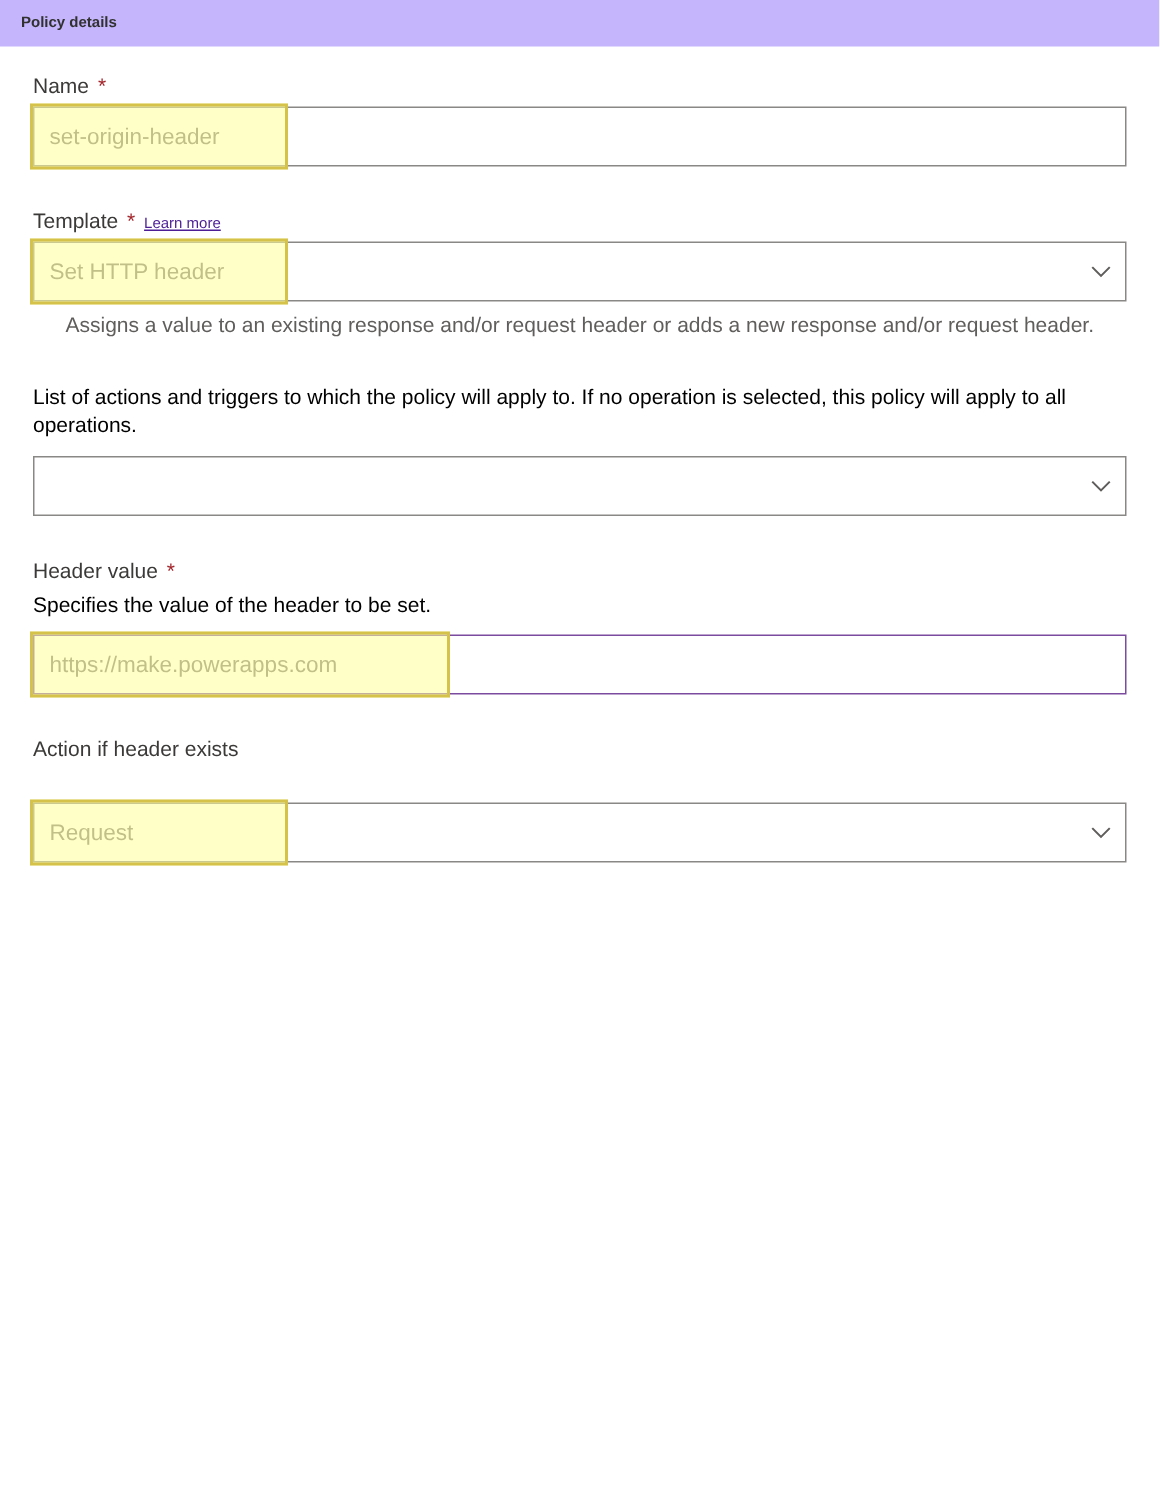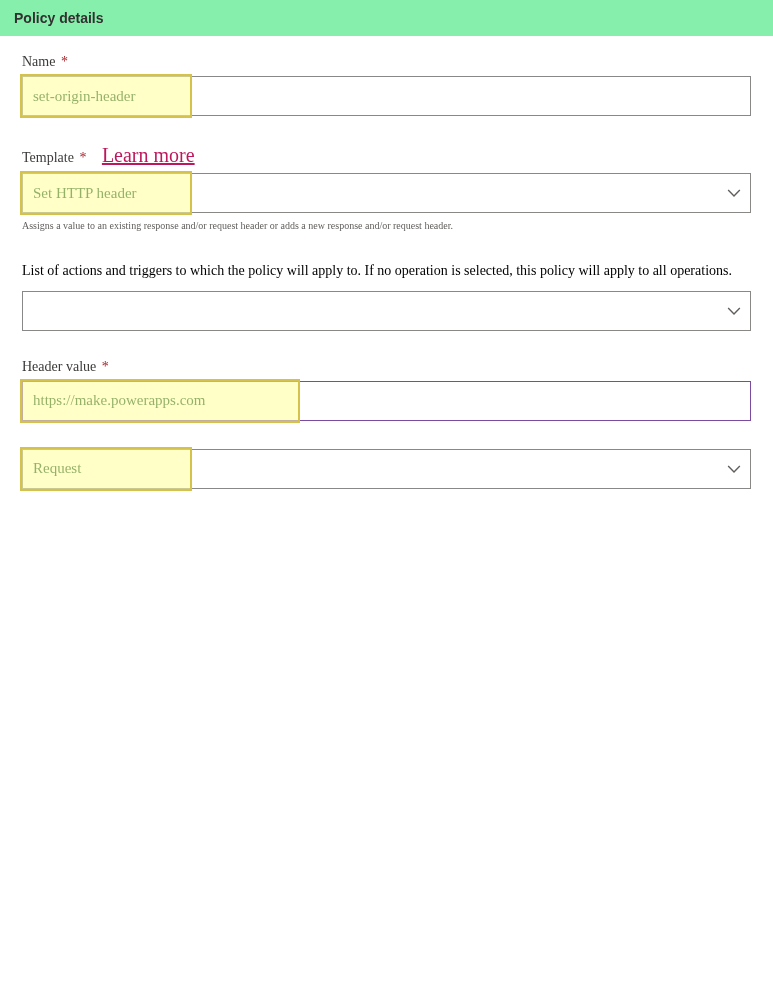--- a/index.html
+++ b/index.html
@@ -4,74 +4,74 @@
 <style>
   * { box-sizing: border-box; }
   body {
     margin: 0;
     font-family: "Segoe UI", Arial, sans-serif;
     background: #ffffff;
     color: #323130;
     width: 773px;
   }
   .header-bar {
-    background: #86efac;
+    background: #c4b5fd;
     padding: 10px 14px;
     font-weight: 600;
-    font-size: 14px;
+    font-size: 10px;
     color: #323130;
   }
   .form-body {
     padding: 18px 22px 30px 22px;
-    font-family: Liberation Serif, serif;
   }
   .field-block {
     margin-bottom: 28px;
   }
   .field-label {
     font-size: 14px;
     color: #3b3a39;
     margin-bottom: 6px;
   }
   .field-label .req {
     color: #a4262c;
     margin-left: 2px;
   }
   .learn-more {
-    color: #be185d;
+    color: #4c1d95;
     text-decoration: underline;
-    margin-left: 12px;
-    font-size: 20px;
+    margin-left: 2px;
+    font-size: 10px;
     cursor: pointer;
   }
   .field-desc {
     font-size: 14px;
     color: #000000;
     margin-top: 4px;
     margin-bottom: 10px;
     line-height: 1.4;
   }
   .help-below {
-    font-size: 10px;
+    font-size: 14px;
     color: #605e5c;
     margin-top: 6px;
     line-height: 1.4;
+    text-align: center;
   }
   .input-row {
     position: relative;
     display: flex;
     align-items: stretch;
   }
   .text-input, .combo-input {
     width: 100%;
     border: 1px solid #8a8886;
     padding: 8px 10px;
     font-size: 15px;
     font-family: inherit;
-    color: #14532d;
+    color: #737373;
     background: #ffffff;
     outline: none;
     height: 40px;
   }
   .combo-input {
     padding-right: 40px;
   }
   .focused-purple {
     border: 1px solid #7b4ba0;
   }
@@ -148,27 +148,29 @@
       </span>
     </div>
   </div>
 
 
   <div class="field-block">
     <div class="field-label">
       <span>Header value</span>
       <span class="req">*</span>
     </div>
+    <div class="field-desc">Specifies the value of the header to be set.</div>
     <div class="input-row">
       <input type="text" class="text-input focused-purple" value="https://make.powerapps.com" style="">
       <div class="highlight-overlay w-280"></div>
     </div>
   </div>
 
   <div class="field-block">
+    <div class="field-label">Action if header exists</div>
   </div>
 
   <div class="field-block" style="margin-bottom:0">
     <div class="input-row">
       <input type="text" class="combo-input" readonly="" value="Request" style="">
       <span class="chevron">
         <svg viewBox="0 0 12 12">
             <path d="M1 3.5 L6 8.5 L11 3.5" stroke="#605e5c" stroke-width="1.2" fill="none"></path>
           </svg>
       </span>

